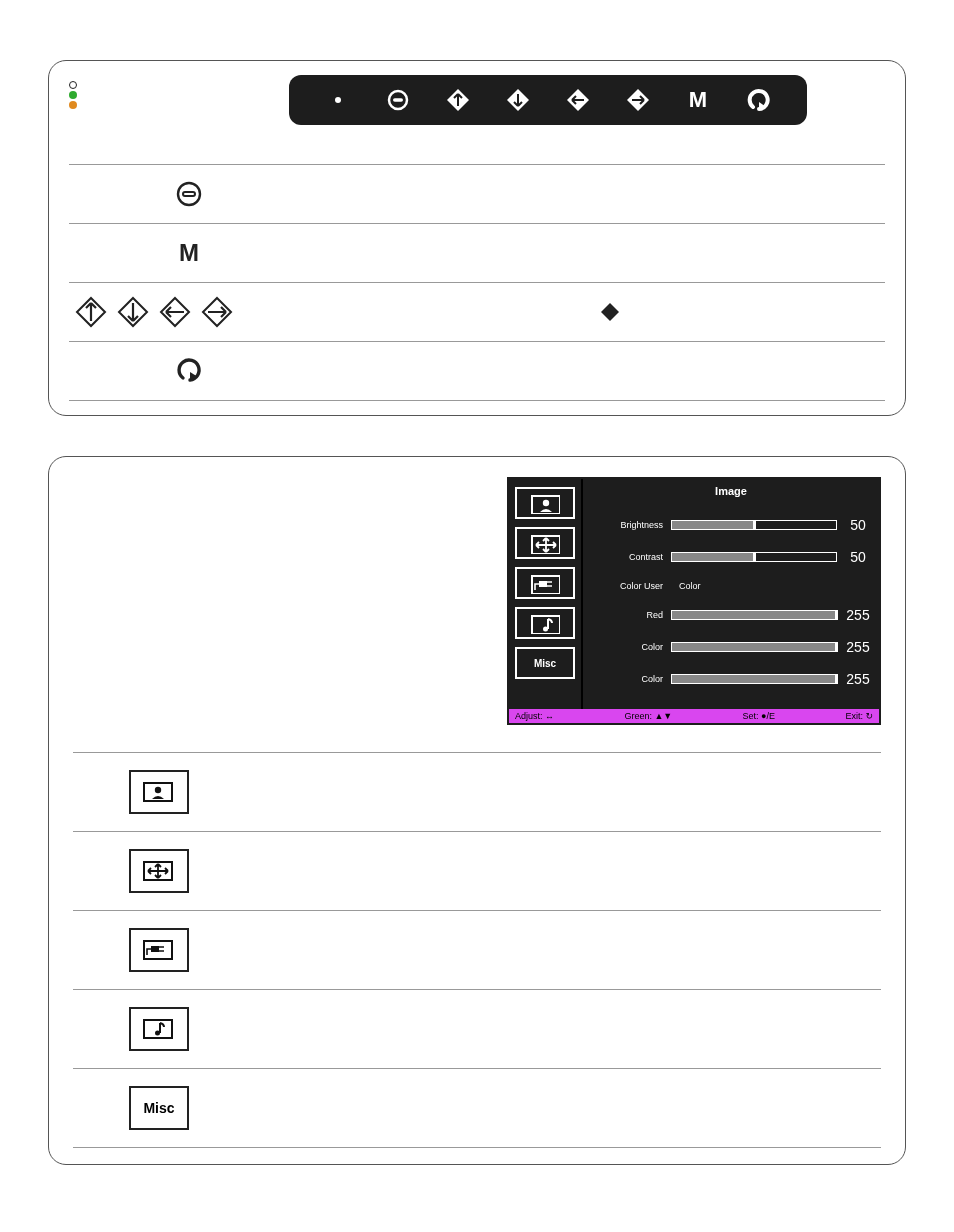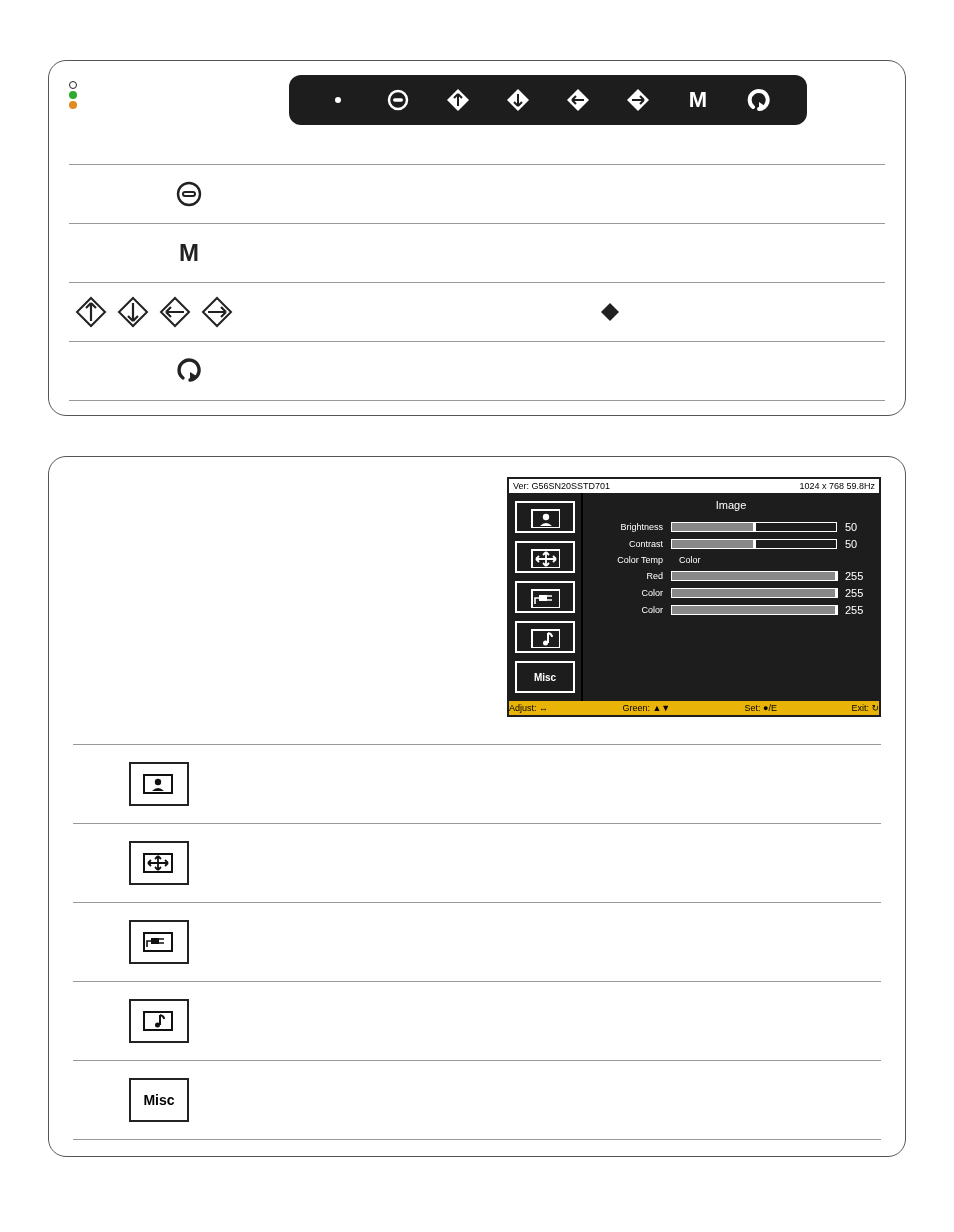--- a/index.html
+++ b/index.html
@@ -31,28 +31,28 @@
   .osd-left{flex:1}
   .osd{margin-left:auto;width:370px;border:2px solid #1d1d1d;background:#1d1d1d;color:#fff;font-size:9px}
   .osd-head{display:flex;background:#fff;color:#000;padding:2px 4px;font-size:9px}
   .osd-head .grow{flex:1}
   .osd-body{display:flex}
   .osd-tabs{width:60px;display:flex;flex-direction:column;gap:8px;padding:8px 6px;border-right:2px solid #000;background:#1d1d1d}
   .osd-tab{border:2px solid #fff;background:#1d1d1d;height:28px;display:flex;align-items:center;justify-content:center}
   .osd-tab svg{display:block}
   .osd-tab .misc{color:#fff;font-weight:bold;font-size:10px}
   .osd-main{flex:1;padding:6px 8px}
-  .osd-title{text-align:center;font-weight:normal;font-size:11px;margin-bottom:10px}
-  .osd-line{display:flex;align-items:center;margin:5px 0;gap:8px}
+  .osd-title{text-align:center;font-weight:bold;font-size:11px;margin-bottom:20px}
+  .osd-line{display:flex;align-items:center;margin:16px 0;gap:8px}
   .osd-lbl{width:72px;text-align:right;font-size:9px}
   .osd-bar{flex:1;height:8px;border:1px solid #fff;position:relative;background:#1d1d1d}
   .osd-bar .fill{position:absolute;top:0;left:0;bottom:0;background:#888}
   .osd-bar .handle{position:absolute;top:-1px;bottom:-1px;width:3px;background:#fff}
-  .osd-val{width:26px;text-align:left;font-size:11px}
-  .osd-foot{display:flex;background:#eab308;color:#000;padding:2px 0;font-size:9px;justify-content:space-between}
+  .osd-val{width:26px;text-align:center;font-size:14px}
+  .osd-foot{display:flex;background:#d946ef;color:#000;padding:2px 6px;font-size:9px;justify-content:space-between}
 
   .cat-table{margin-top:28px}
   .cat-row{border-top:1px solid #999;border-bottom:1px solid #999;padding:8px 0;display:flex;align-items:center;min-height:62px;margin-top:-1px}
   .cat-icon-box{margin-left:56px;border:2px solid #222;width:56px;height:40px;display:flex;align-items:center;justify-content:center}
   .cat-icon-box svg{display:block}
   .cat-icon-box .misc{font-weight:bold;font-size:14px}
 </style>
 </head>
 <body>
 
@@ -253,25 +253,20 @@
         <div class="legend-cell wide"></div>
       </div>
     </div>
   </div>
 
   <div class="card2">
 
     <div class="osd-wrap">
       <div class="osd-left"></div>
       <div class="osd">
-        <div class="osd-head">
-          <span>Ver: G56SN20SSTD701</span>
-          <span class="grow"></span>
-          <span>1024 x 768  59.8Hz</span>
-        </div>
         <div class="osd-body">
           <div class="osd-tabs">
             <div class="osd-tab" style="color:#fff">
                 <svg width="30" height="22">
                   <use href="#cat-image"></use>
                 </svg>
               </div>
             <div class="osd-tab" style="color:#fff">
                 <svg width="30" height="22">
                   <use href="#cat-geom"></use>
@@ -304,21 +299,21 @@
                 </div>
                 <div class="osd-line">
                   <div class="osd-lbl">Contrast</div>
                   <div class="osd-bar">
                     <div class="fill" style="width: 50%;"></div>
                     <div class="handle" style="left: calc(50% - 1px);"></div>
                   </div>
                   <div class="osd-val">50</div>
                 </div>
                 <div class="osd-line">
-                  <div class="osd-lbl">Color Temp</div>
+                  <div class="osd-lbl">Color User</div>
                   <div style="flex: 1 1 0%; padding-left: 8px;">Color</div>
                 </div>
                 <div class="osd-line">
                   <div class="osd-lbl">Red</div>
                   <div class="osd-bar">
                     <div class="fill" style="width: 100%;"></div>
                     <div class="handle" style="left: calc(100% - 1px);"></div>
                   </div>
                   <div class="osd-val">255</div>
                 </div>

